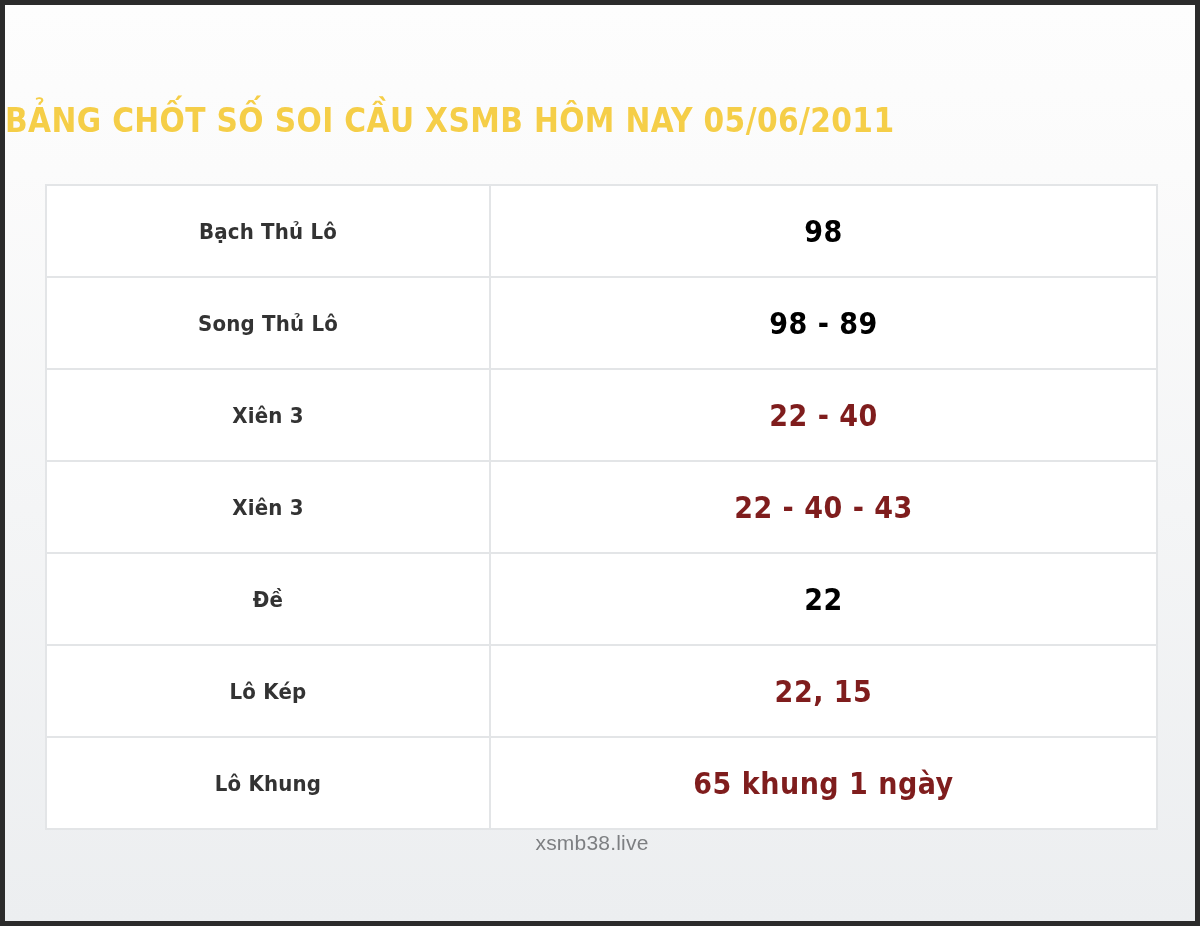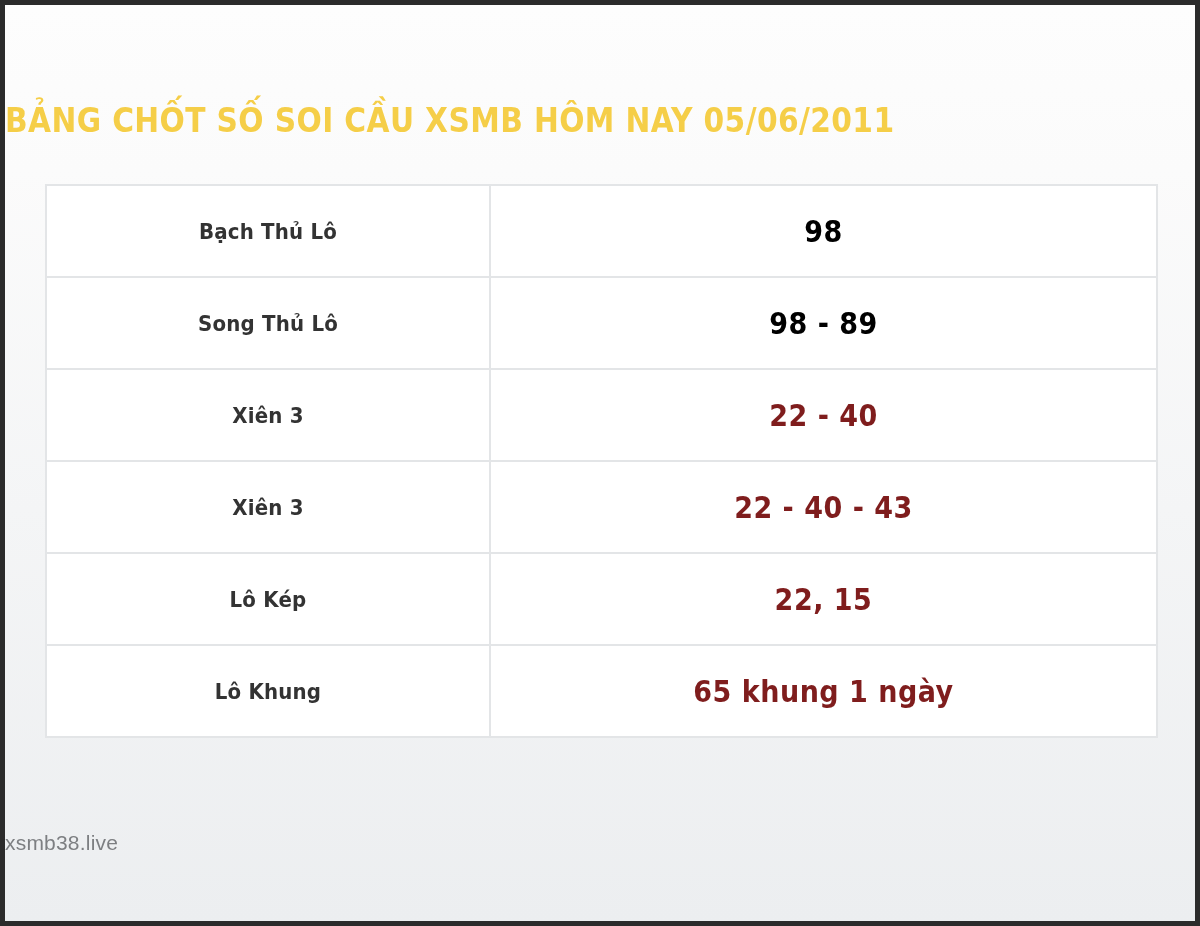--- a/index.html
+++ b/index.html
@@ -79,21 +79,21 @@
   }
   .value-text.accent {
     color: #000000;
   }
 
   .footer-credit {
     position: absolute;
     left: 0;
     top: 826px;
     width: 1174px;
-    text-align: left;
+    text-align: center;
     font-family: "Liberation Sans", sans-serif;
     font-size: 21px;
     font-weight: normal;
     color: #7d7f82;
     letter-spacing: 0.2px;
   }
 </style>
 </head>
 <body>
 
@@ -117,20 +117,24 @@
         </tr>
         <tr>
           <td><span class="label-text">Xiên 3</span></td>
           <td><span class="value-text">22 - 40</span></td>
         </tr>
         <tr>
           <td><span class="label-text">Xiên 3</span></td>
           <td><span class="value-text">22 - 40 - 43</span></td>
         </tr>
         <tr>
+          <td><span class="label-text">Đề</span></td>
+          <td><span class="value-text accent">22</span></td>
+        </tr>
+        <tr>
           <td><span class="label-text">Lô Kép</span></td>
           <td><span class="value-text">22, 15</span></td>
         </tr>
         <tr>
           <td><span class="label-text">Lô Khung</span></td>
           <td><span class="value-text">65 khung 1 ngày</span></td>
         </tr>
       </tbody>
   </table>
 

